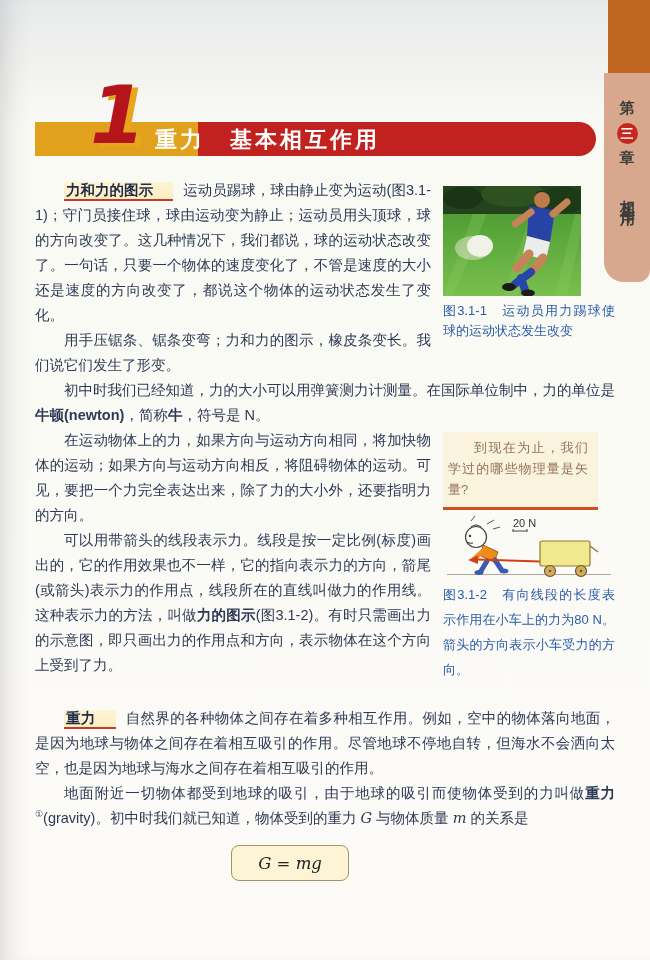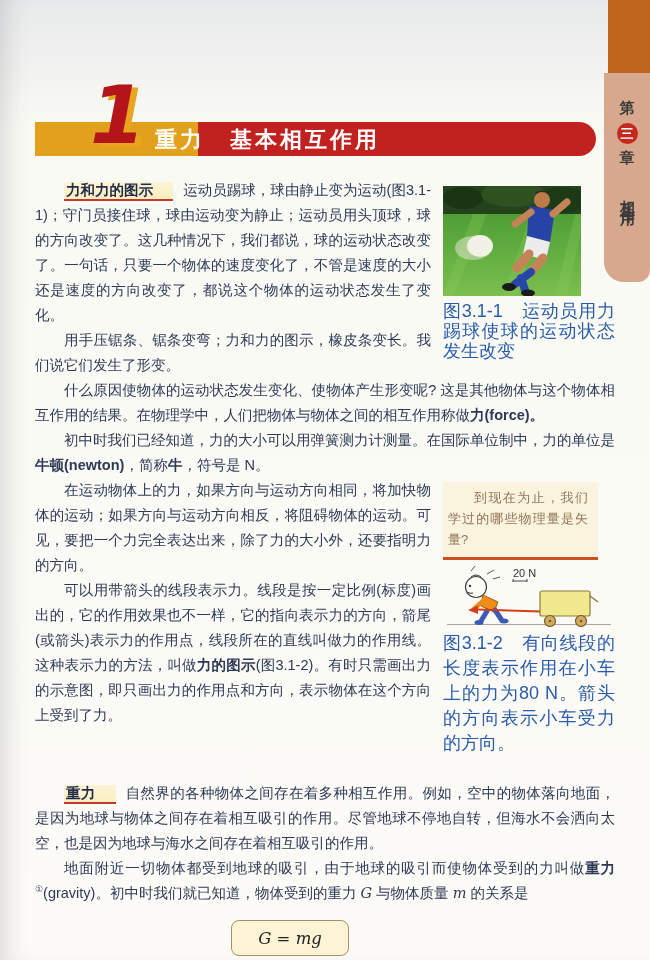--- a/index.html
+++ b/index.html
@@ -32,21 +32,21 @@
     color:#2e3a55;text-align:justify;}
   .para{text-indent:2em;}
   .headword{font-weight:bold;color:#1f2b48;background:linear-gradient(180deg,#fdf4d5,#fbeec2);
     border-bottom:2.5px solid #c6392b;padding:0 20px 1px 2px;margin-right:10px;}
   .bd{font-weight:bold;}
   .var{font-family:"DejaVu Serif",serif;font-style:italic;}
   sup.fn{font-size:9px;vertical-align:super;line-height:0;}
   
   .fig1{float:right;width:172px;margin:8px 0 8px 12px;text-indent:0;}
   .photo-svg{display:block;width:138px;height:110px;}
-  .caption{margin-top:5px;font-size:18px;line-height:20px;color:#2a5caa;text-indent:0;
+  .caption{margin-top:5px;font-size:13px;line-height:20px;color:#2a5caa;text-indent:0;
     text-align:justify;}
   
   .side2{float:right;display:block;width:172px;margin:4px 0 10px 12px;text-indent:0;}
   .qbox{display:block;width:140px;background:#faf3dd;border-bottom:3px solid #cf4f1e;
     padding:5px 10px 7px 5px;font-size:13px;line-height:21px;color:#93755a;text-indent:2em;
     text-align:justify;}
   .fig2{display:block;margin-top:4px;}
   .cart-svg{display:block;width:172px;height:68px;}
   .sec2{clear:both;padding-top:14px;}
   
@@ -117,23 +117,20 @@
     </div>
 
     <div class="para">
       <span class="headword">力和力的图示</span><span>运动员踢球，球由静止变为运动(图3.1-1)；守门员接住球，球由运动变为静止；运动员用头顶球，球的方向改变了。这几种情况下，我们都说，球的运动状态改变了。一句话，只要一个物体的速度变化了，不管是速度的大小还是速度的方向改变了，都说这个物体的运动状态发生了变化。</span>
     </div>
 
     <div class="para">
       <span>用手压锯条、锯条变弯；力和力的图示，橡皮条变长。我们说它们发生了形变。</span>
     </div>
 
-    <div class="para">
-      <span>什么原因使物体的运动状态发生变化、使物体产生形变呢? 这是其他物体与这个物体相互作用的结果。在物理学中，人们把物体与物体之间的相互作用称做</span><span class="bd">力</span><span class="bd">(force)。</span>
-    </div>
 
     <div class="para">
       <span>初中时我们已经知道，力的大小可以用弹簧测力计测量。在国际单位制中，力的单位是</span><span class="bd">牛顿(newton)</span><span>，简称</span><span class="bd">牛</span><span>，符号是 N。</span>
     </div>
 
     <div class="para">
       <span class="side2">
           <span class="qbox"><span>到现在为止，我们学过的哪些物理量是矢量?</span></span>
           <span class="fig2"><svg class="cart-svg" viewBox="0 0 172 68">
             <line x1="4" y1="60.5" x2="168" y2="60.5" stroke="#b0a8a0" stroke-width="1"></line>

